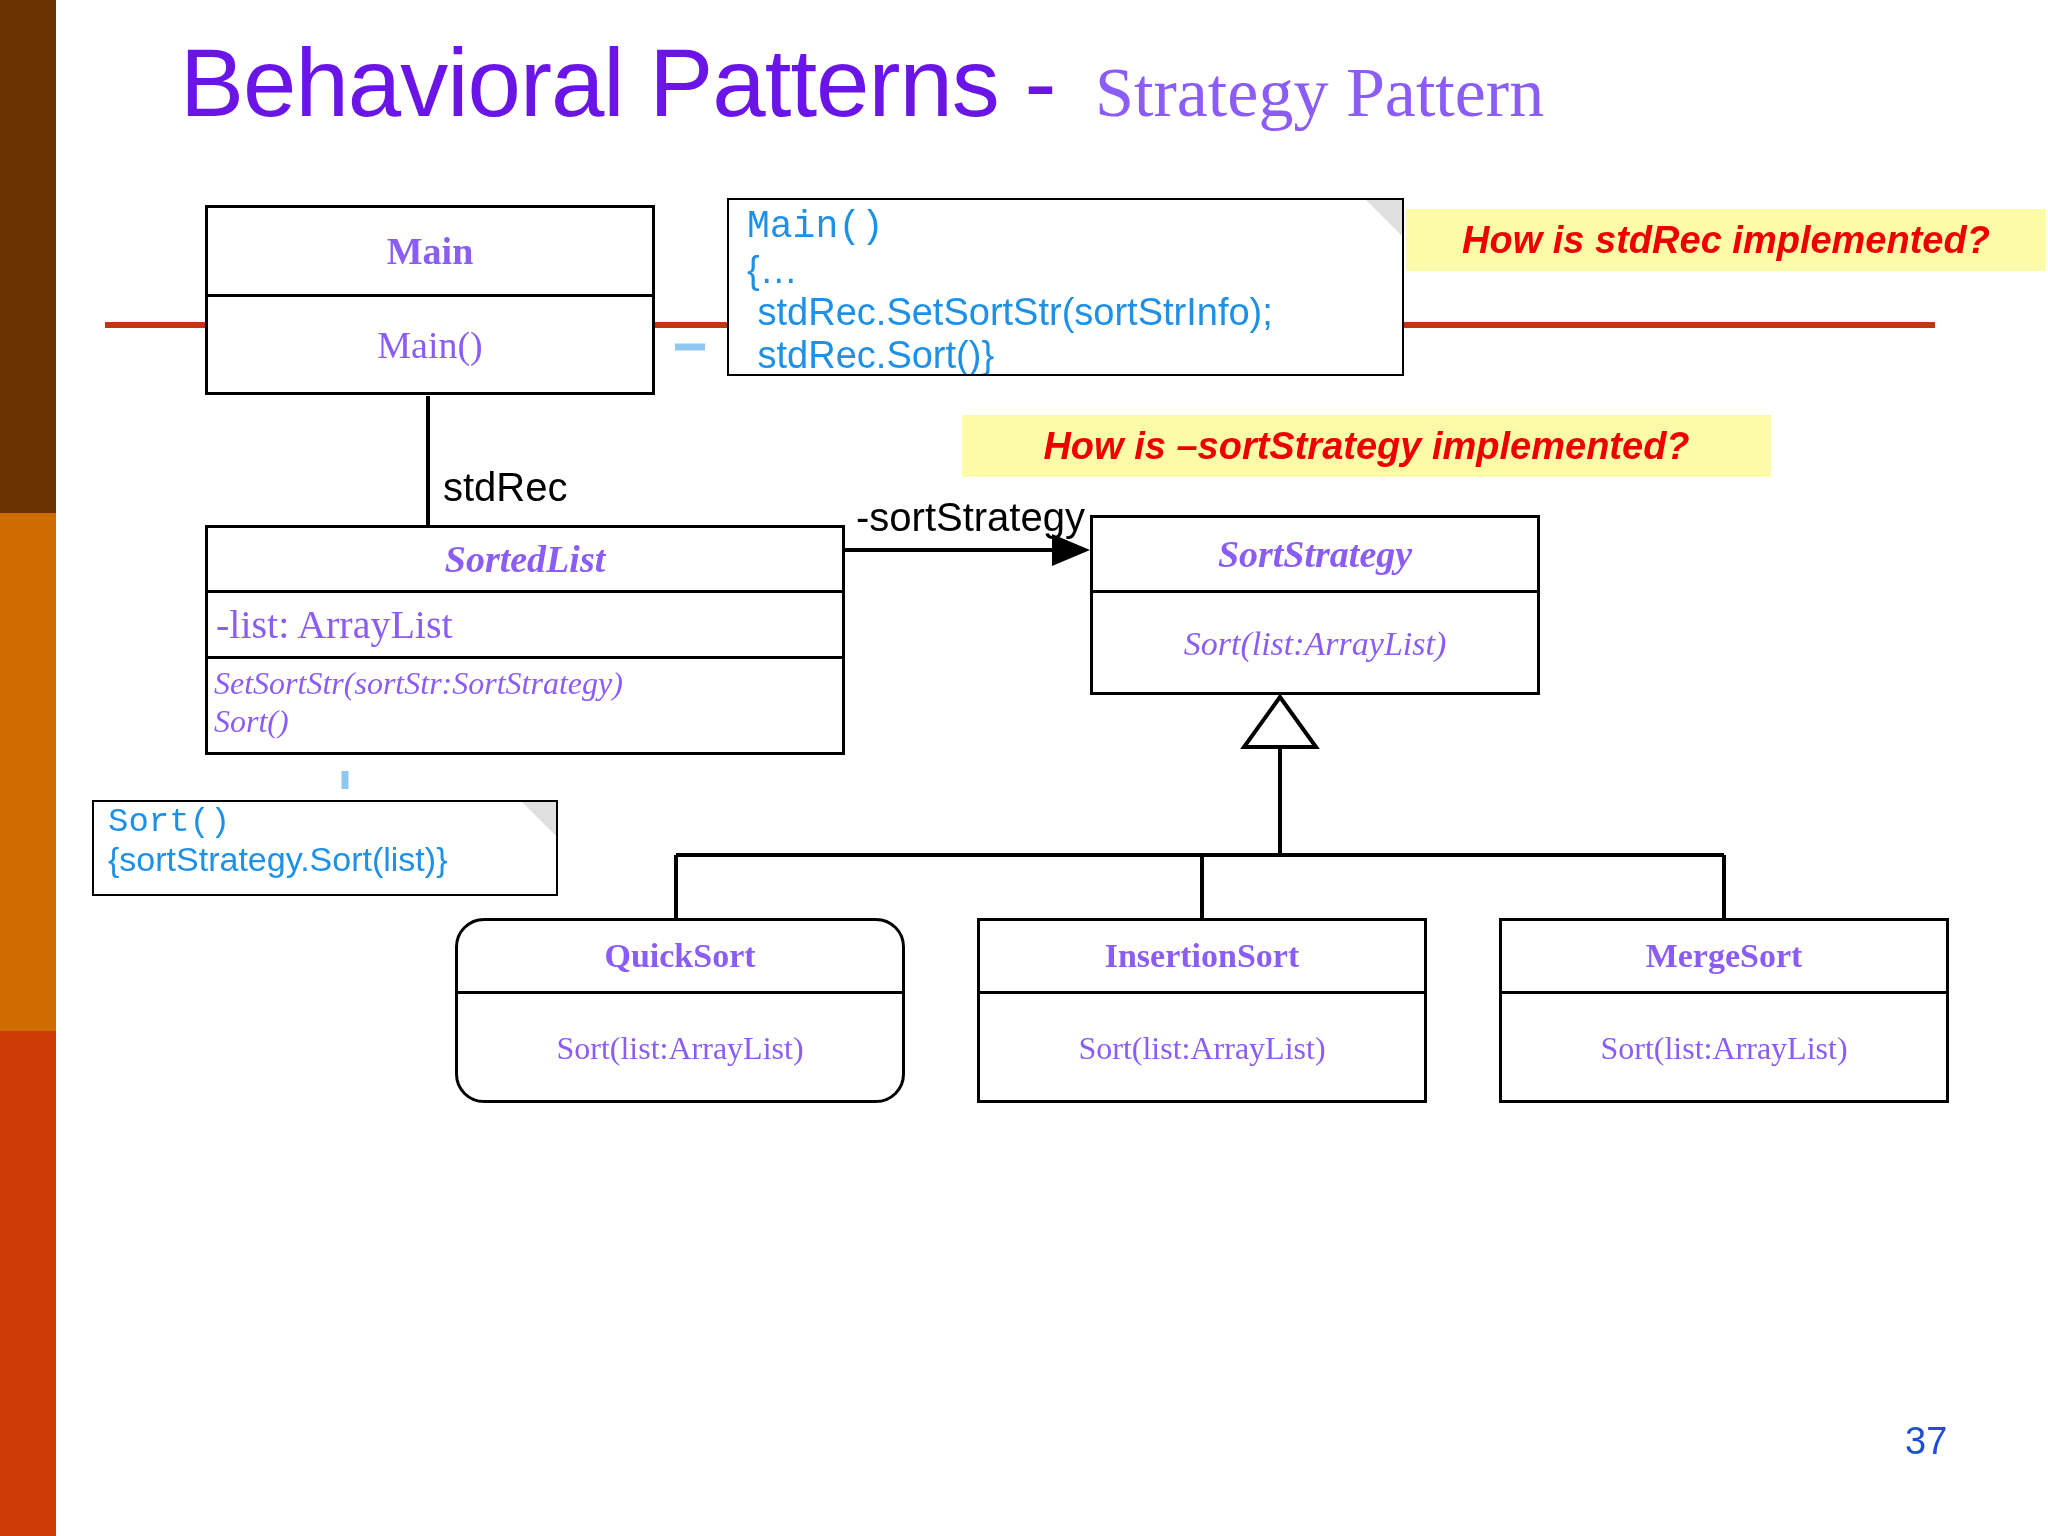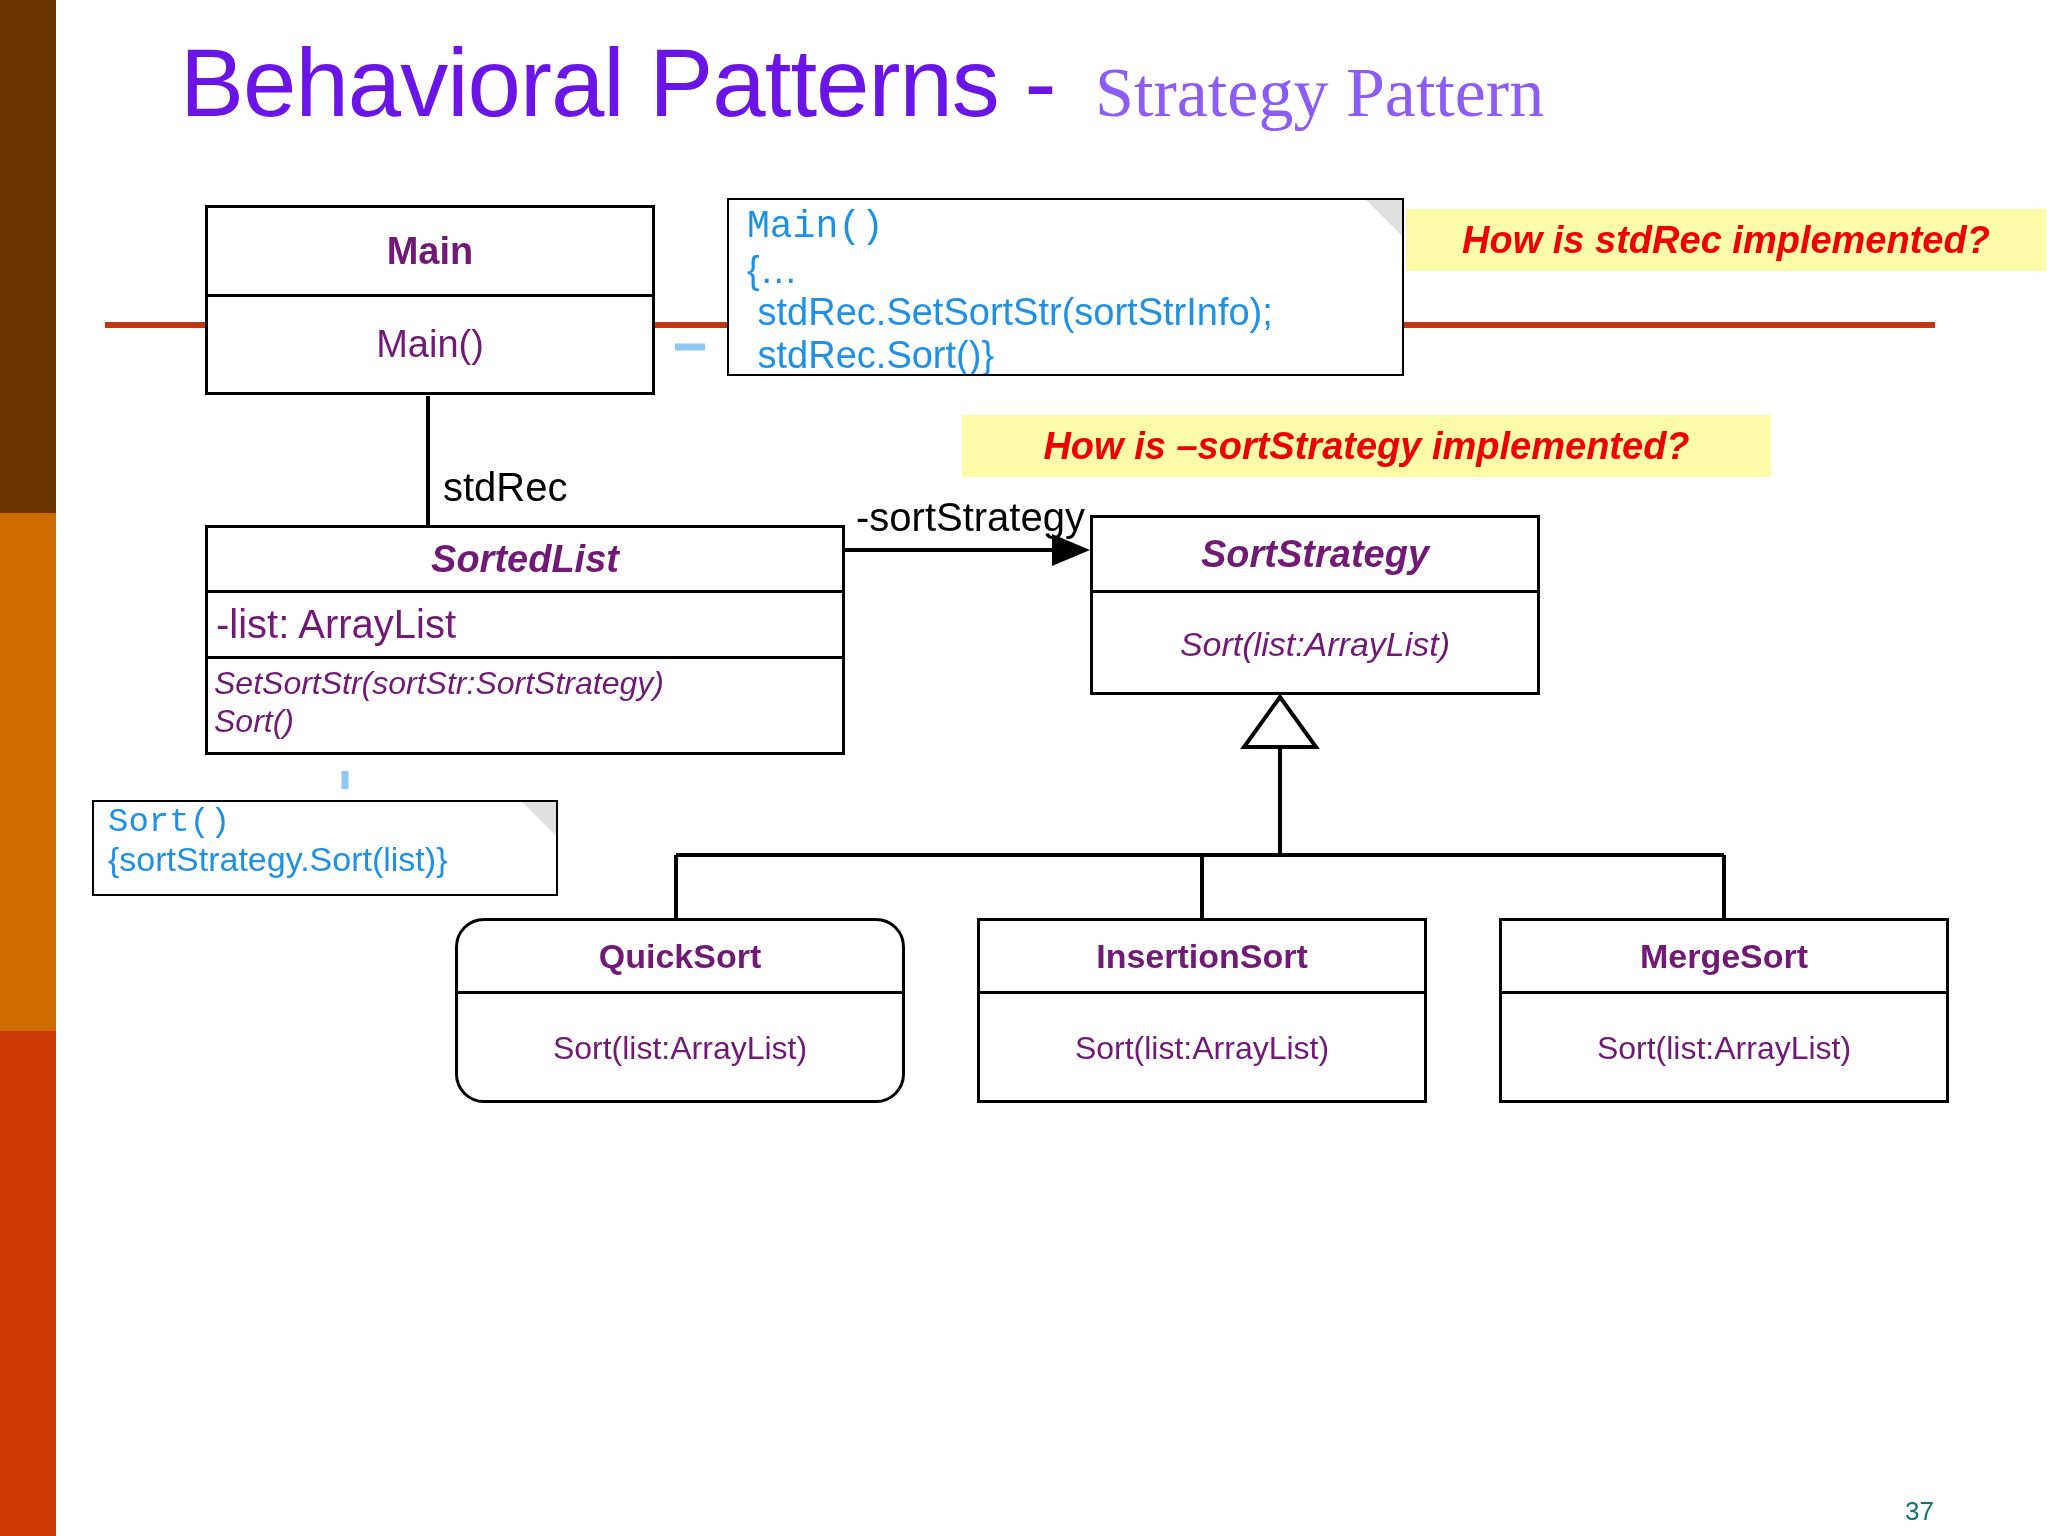--- a/index.html
+++ b/index.html
@@ -65,21 +65,22 @@
     background: #ffffff;
     border: 3px solid #000000;
     box-sizing: border-box;
   }
   .uml-compartment {
     box-sizing: border-box;
     display: flex;
     align-items: center;
     justify-content: center;
     text-align: center;
-    color: #701a75;
+    color: #8b5cf6;
+    font-family: Liberation Serif, serif;
   }
   .uml-divider {
     border-top: 3px solid #000;
   }
   .name-bold    { font-weight: bold; }
   .name-bolditalic { font-weight: bold; font-style: italic; }
   .italic       { font-style: italic; }
   .left-align   { justify-content: flex-start; text-align: left; padding-left: 8px; }
 
   
@@ -174,23 +175,23 @@
   #connectors {
     position: absolute;
     left: 0; top: 0;
     width: 2048px; height: 1536px;
     pointer-events: none;
   }
 
   
   #page-number {
     position: absolute;
-    left: 1905px; top: 1496px;
-    font-size: 26px;
-    color: #0f766e;
+    left: 1905px; top: 1420px;
+    font-size: 38px;
+    color: #1d4ed8;
   }
 </style>
 </head>
 <body>
 
 <div id="left-bands">
   <div class="band" id="band-brown"></div>
   <div class="band" id="band-orange"></div>
   <div class="band" id="band-red"></div>
 </div>

